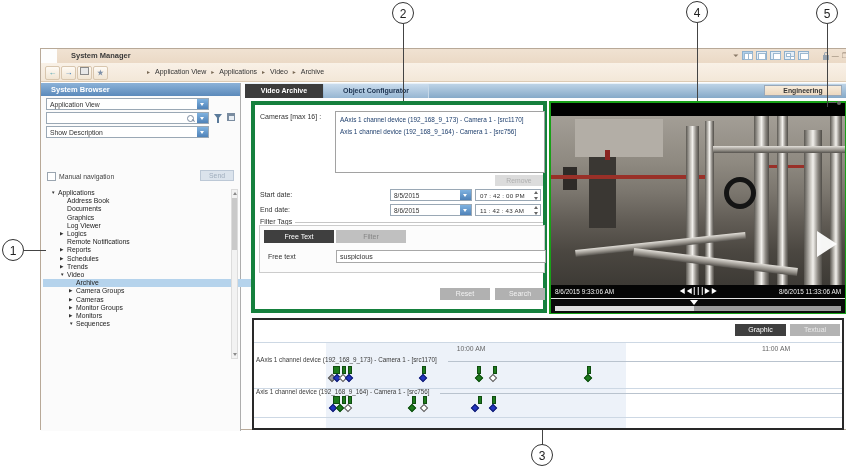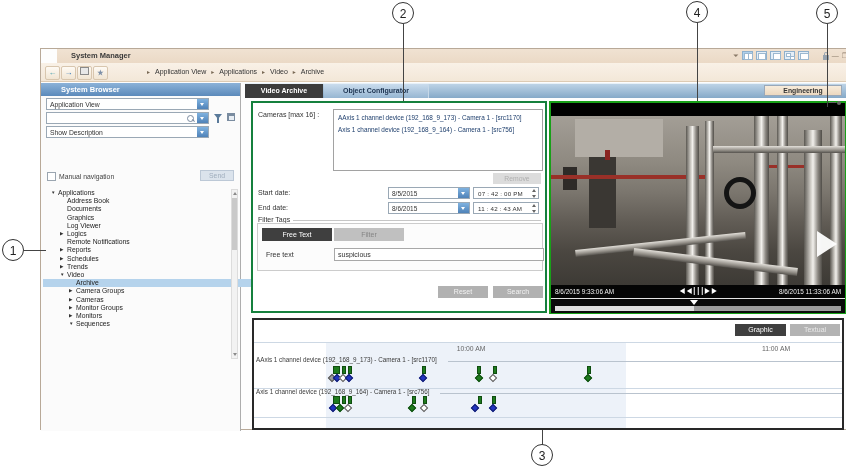--- a/index.html
+++ b/index.html
@@ -23,21 +23,21 @@
   .tool-btn{position:absolute;top:3px;width:13px;height:12px;border:1px solid #d8c6ae;border-radius:2px;
             background:linear-gradient(180deg,#fefaf4,#f1e5d3);text-align:center;line-height:11px;font-size:8px;font-weight:bold;}
   #breadcrumb{position:absolute;left:106px;top:5px;font-size:7px;color:#333;display:flex;gap:5px;align-items:center;}
   #breadcrumb .sep{color:#7a6a56;font-size:6px;}
 
   
   #system-browser{position:absolute;left:0;top:34px;width:200px;height:348px;background:#fbfbfb;
                   border-right:1px solid #adadad;box-sizing:border-box;}
   #sb-header{position:absolute;left:0;top:0;width:100%;height:13px;
              background:linear-gradient(180deg,#8cb2d8,#5b8abb);color:#fff;font-size:7.5px;font-weight:bold;
-             line-height:13px;padding-left:20px;box-sizing:border-box;}
+             line-height:13px;padding-left:10px;box-sizing:border-box;}
   .combo{position:absolute;left:5px;width:163px;height:12px;background:#fff;border:1px solid #9aa8b5;box-sizing:border-box;}
   .combo .txt{position:absolute;left:3px;top:2px;font-size:6.8px;color:#333;}
   .combo-arrow{position:absolute;right:0;top:0;width:11px;height:10px;
                background:linear-gradient(180deg,#7fb2e0,#4f82b8);text-align:center;}
   .combo-arrow:after{content:"";position:absolute;left:3px;top:4px;border-left:2.5px solid transparent;
                      border-right:2.5px solid transparent;border-top:3px solid #fff;}
   #send-btn{position:absolute;right:6px;top:87px;width:34px;height:11px;background:#dbe3ec;border:1px solid #bcc8d6;
             color:#9fadbd;font-size:6.8px;text-align:center;line-height:10px;box-sizing:border-box;}
   #manual-nav{position:absolute;left:6px;top:89px;display:flex;align-items:center;gap:3px;font-size:6.8px;color:#444;}
   #manual-nav .cb{width:7px;height:7px;border:1px solid #9aa5b0;background:#fff;}
@@ -56,21 +56,21 @@
           background:linear-gradient(180deg,#bdd3e6,#85a9c8);border-top:1px solid #e8f1f8;}
   .tab{position:absolute;top:0;height:14px;font-size:7px;font-weight:bold;text-align:center;line-height:14px;}
   #tab-va{left:0;width:78px;background:#3c3c3c;color:#fff;}
   #tab-oc{left:79px;width:104px;background:linear-gradient(180deg,#cadced,#96b6d2);color:#1c3350;border-right:1px solid #c6d8e8;}
   #engineering-btn{position:absolute;right:5px;top:1px;width:78px;height:11px;
                    background:linear-gradient(180deg,#f7ecdc,#ecd8bf);border:1px solid #9aa8b8;
                    font-size:6.8px;font-weight:bold;color:#333;text-align:center;line-height:10px;box-sizing:border-box;}
 
   
   #archive-form{position:absolute;left:210px;top:52px;width:296px;height:212px;background:#fff;
-                border:2px solid #15803d;box-sizing:border-box;}
+                border:4px solid #15803d;box-sizing:border-box;}
   .flabel{position:absolute;font-size:7px;color:#333;}
   #camera-list{position:absolute;left:80px;top:6px;width:208px;height:60px;border:1px solid #a2a2a2;background:#fff;}
   .cam-item{position:absolute;left:4px;font-size:6.4px;color:#20406e;white-space:nowrap;}
   #remove-btn{position:absolute;left:240px;top:70px;width:48px;height:11px;background:#dcdcdc;
               color:#afafaf;font-size:6.8px;text-align:center;line-height:11px;}
   .date-field{position:absolute;left:135px;width:82px;height:12px;border:1px solid #9aa8b5;background:#fff;box-sizing:border-box;}
   .date-field .txt{position:absolute;left:3px;top:2px;font-size:6.5px;color:#333;}
   .time-field{position:absolute;left:220px;width:66px;height:12px;border:1px solid #9aa8b5;background:#fff;box-sizing:border-box;}
   .time-field .txt{position:absolute;left:4px;top:2px;font-size:6.2px;color:#333;letter-spacing:0.2px;}
   .spinner{position:absolute;right:1px;top:1px;width:6px;height:9px;}

